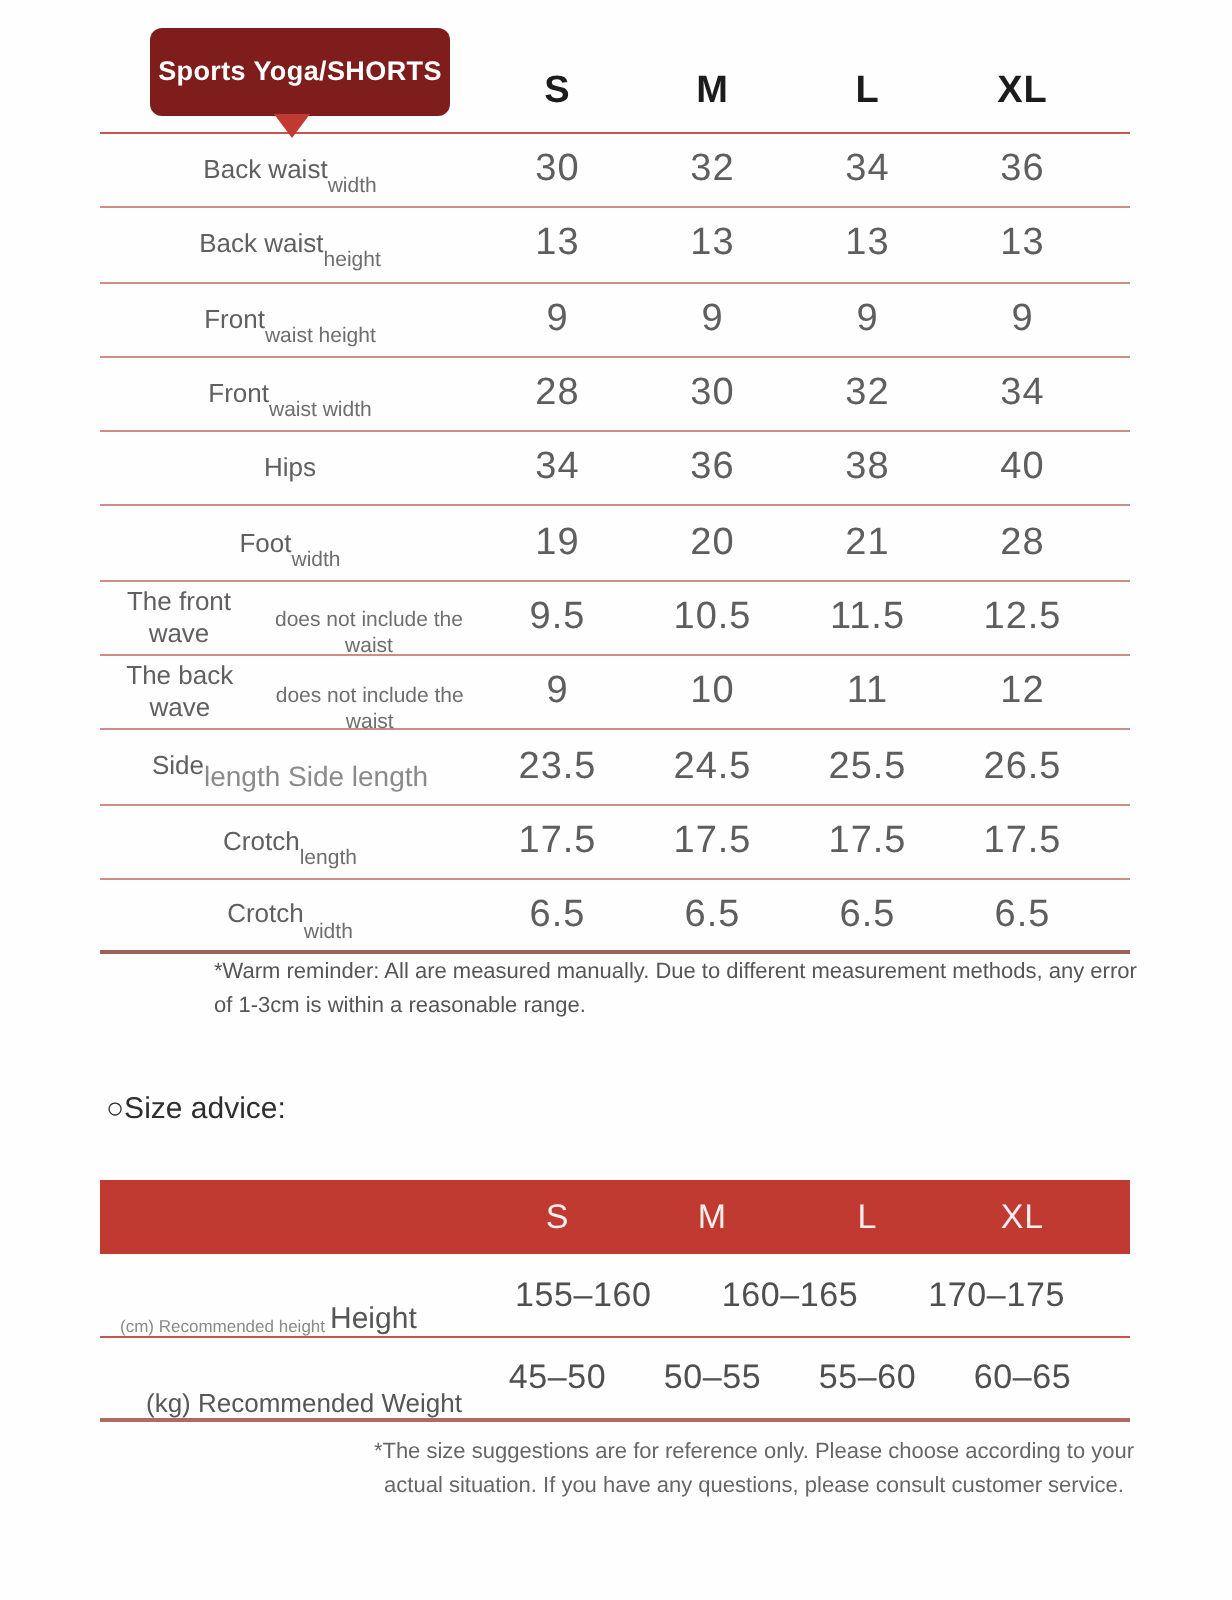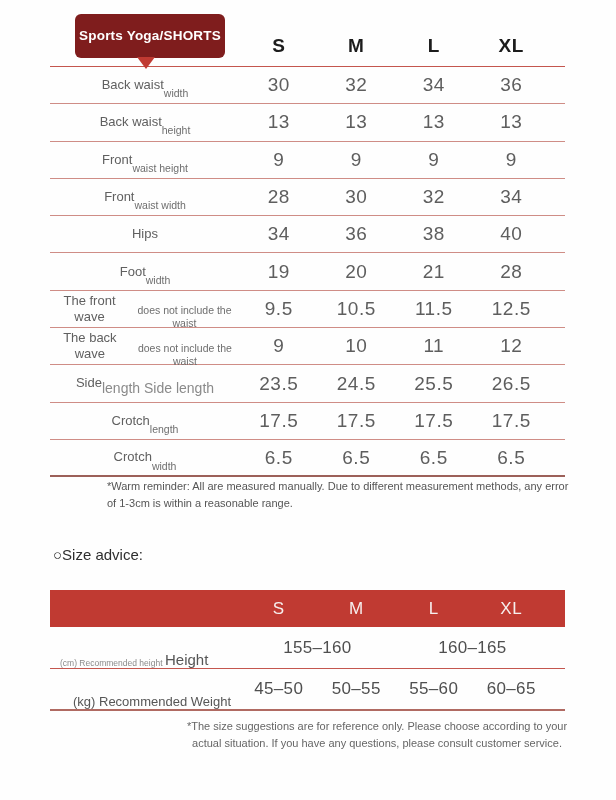--- a/index.html
+++ b/index.html
@@ -202,20 +202,21 @@
       <div class="cell-value">XL</div>
     </div>
   <div>
       <div class="grid-row adv-row">
         <div class="adv-label">
           <div class="adv-label-small">(cm) Recommended height</div>
           <div class="adv-label-main">Height</div>
         </div>
         <div class="cell-value">155–160</div>
         <div class="cell-value">160–165</div>
+        <div class="cell-value">170–175</div>
       </div>
       <div class="grid-row adv-row">
         <div class="adv-label">
           <div class="adv-label-main kg">(kg) Recommended Weight</div>
         </div>
         <div class="cell-value">45–50</div>
         <div class="cell-value">50–55</div>
         <div class="cell-value">55–60</div>
         <div class="cell-value">60–65</div>
       </div>

